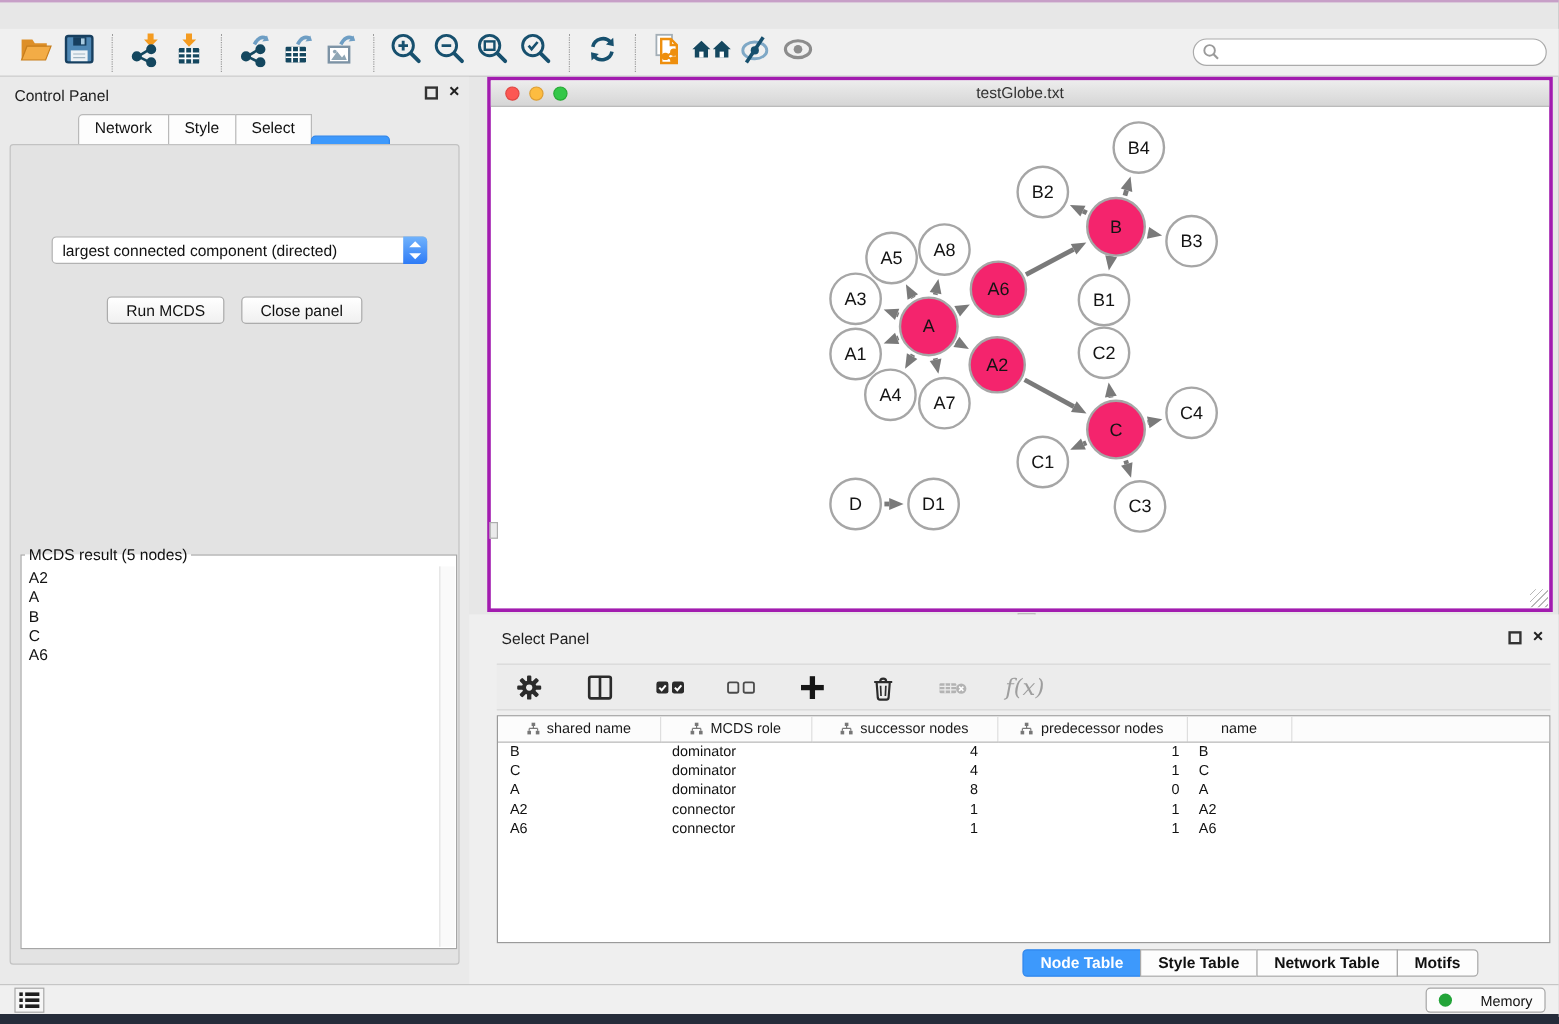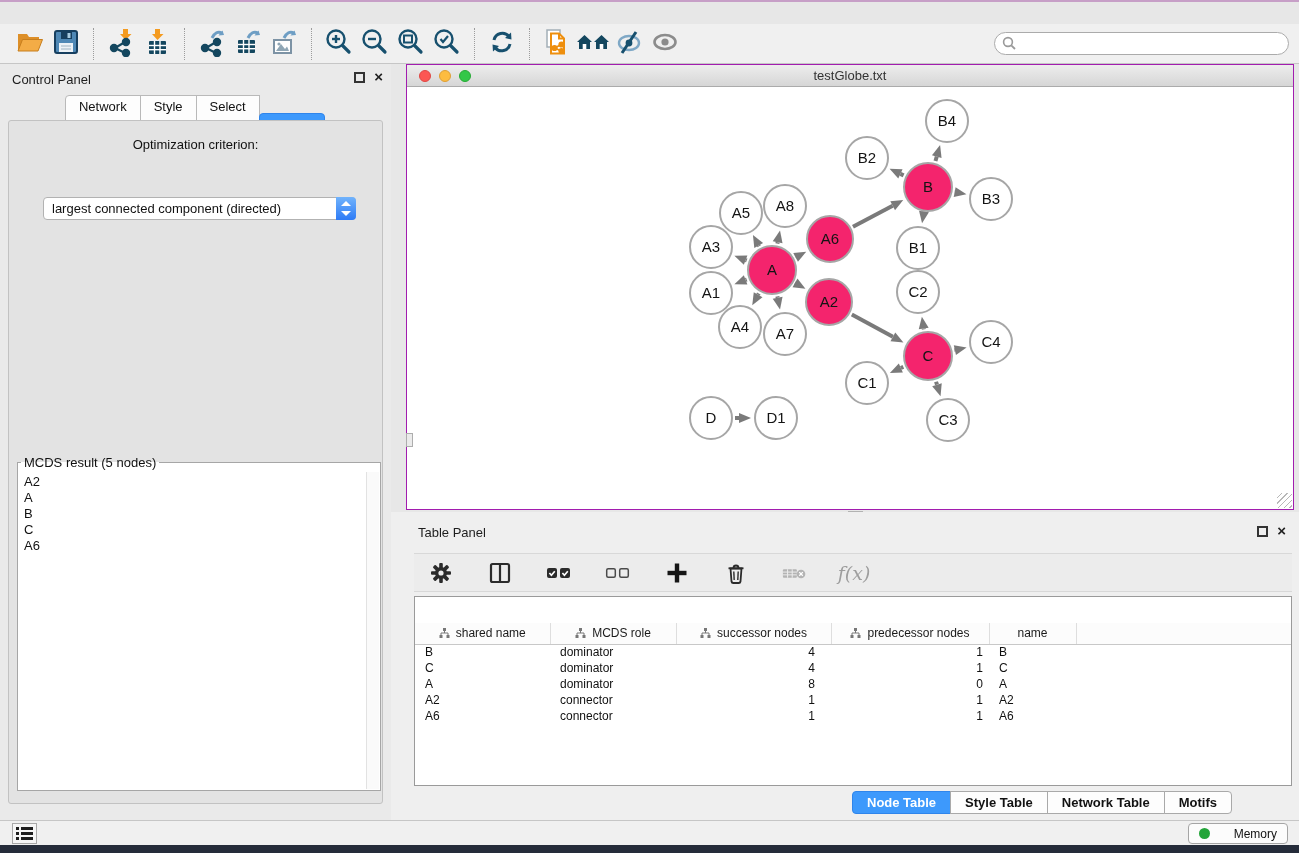--- a/index.html
+++ b/index.html
@@ -62,21 +62,21 @@
                 border: 1px solid #A6A6A6; background: #fff; }
   .result-box legend { font-size: 13px; color: #111; margin-left: 3px; padding: 0 3px; background: transparent; }
   .result-list { position: absolute; left: 1px; top: 2px; right: 14px; bottom: 1px; background: #fff;
                  font-size: 13px; color: #111; padding: 2px 0 0 5px; }
   .result-list div { line-height: 16px; }
   .scroll-track { position: absolute; right: 1px; top: 2px; bottom: 1px; width: 13px;
                   background: #FAFAFA; border-left: 1px solid #E2E2E2; }
 
   
   .net-window { position: absolute; left: 406px; top: 64px; width: 888px; height: 446px;
-                background: #fff; border: 1px solid #a21caf; }
+                background: #fff; border: 3px solid #a21caf; }
   .net-titlebar { position: absolute; top: 0; left: 0; right: 0; height: 22px;
                   background: linear-gradient(#EDEDED, #D6D6D6); border-bottom: 1px solid #ABABAB; }
   .net-titlebar .title { width: 100%; text-align: center; font-size: 13px; color: #333; line-height: 21px; }
   .net-titlebar .lights { left: 12px; top: 5px; }
   #graph-svg { position: absolute; left: 0; top: 22px; }
   .grip { position: absolute; right: 1px; bottom: 1px; width: 15px; height: 15px;
           background: repeating-linear-gradient(135deg, transparent 0 3px, #B8B8B8 3px 4px); }
   .edge-thumb { position: absolute; left: -1px; top: 368px; width: 7px; height: 14px;
                 background: #EBEBEB; border: 1px solid #ADADAD; }
   .gap-tick { position: absolute; left: 848px; top: 511px; width: 15px; height: 6px;
@@ -87,21 +87,21 @@
   .tp-title { position: absolute; left: 27px; top: 13px; font-size: 13px; color: #1E1E1E; }
   .table-panel .float-btn { right: 31px; top: 14px; }
   .table-panel .close-btn { right: 13px; top: 10px; }
   .tp-toolbar { position: absolute; left: 23px; top: 41px; width: 878px; height: 39px;
                 background: #ECECEC; border-top: 1px solid #D8D8D8; border-bottom: 1px solid #D8D8D8;
                 display: flex; align-items: center; gap: 33px; padding-left: 14px; }
   .tp-btn { display: flex; align-items: center; justify-content: center; width: 26px; height: 26px; }
   .fx-label { font-family: "DejaVu Serif", serif; font-style: italic; color: #9E9E9E; font-size: 19px; }
   .node-table-wrap { position: absolute; left: 23px; top: 84px; width: 878px; height: 190px;
                      background: #fff; border: 1px solid #9A9A9A; overflow: hidden; }
-  table.nodes { border-collapse: collapse; table-layout: fixed; width: 878px; font-size: 12px; margin-top: 26px; }
+  table.nodes { border-collapse: collapse; table-layout: fixed; width: 878px; font-size: 12px; }
   table.nodes th { height: 21px; font-weight: normal; background: #FCFCFC; color: #1A1A1A;
                    border-bottom: 1px solid #C8C8C8; border-right: 1px solid #DEDEDE; }
   table.nodes th .th-inner { display: flex; align-items: center; justify-content: center; gap: 6px; }
   table.nodes th.no-border { border-right: none; }
   table.nodes td { height: 16px; padding: 0; white-space: nowrap; color: #111; }
   .ttabs { position: absolute; left: 462px; top: 279px; display: flex; }
   .ttab { background: #FDFDFD; border: 1px solid #A9A9A9; margin-left: -1px; padding: 3px 14px;
           font-size: 13px; color: #111; font-weight: bold; }
   .ttab:first-child { border-radius: 4px 0 0 4px; }
   .ttab:last-child { border-radius: 0 4px 4px 0; }
@@ -333,27 +333,30 @@
       <span class="float-btn"></span>
       <span class="close-btn">×</span>
     </div>
     <div class="ctabs" id="control-tabs">
         <div class="ctab">Network</div>
         <div class="ctab">Style</div>
         <div class="ctab">Select</div>
         <div class="ctab active">MCDS</div>
       </div>
     <div class="cp-body">
-      <div class="opt-label">Optimization criterion:</div>
       <div class="dropdown">
         <span class="dd-text">largest connected component (directed)</span>
         <span class="dd-stepper">
             <span class="up"></span>
             <span class="down"></span>
           </span>
+      </div>
+      <div class="btn-row">
+        <button class="btn">Run MCDS</button>
+        <button class="btn">Close panel</button>
       </div>
       <fieldset class="result-box">
         <legend>MCDS result (5 nodes)</legend>
         <div class="result-list" id="result-list">
             <div>A2</div>
             <div>A</div>
             <div>B</div>
             <div>C</div>
             <div>A6</div>
           </div>
@@ -532,21 +535,21 @@
           <circle cx="541" cy="333" r="21" fill="#FFFFFF" stroke="#A6A6A6" stroke-width="2"></circle>
           <text x="541" y="338" text-anchor="middle" font-size="15" font-family="&quot;Liberation Sans&quot;, sans-serif" fill="#141414">C3</text>
         </g>
       </svg>
     <div class="edge-thumb"></div>
     <div class="grip"></div>
   </div>
   <div class="gap-tick"></div>
 
   <div class="table-panel">
-    <span class="tp-title">Table Panel</span>
+    <span class="tp-title">Select Panel</span>
     <span class="float-btn"></span>
     <span class="close-btn">×</span>
     <div class="tp-toolbar">
       <span class="tp-btn">
         <svg width="24" height="24" viewBox="0 0 24 24">
             <g fill="#2B2B2B">
               <rect x="10.2" y="2" width="3.6" height="20" rx="1"></rect>
               <rect x="10.2" y="2" width="3.6" height="20" rx="1" transform="rotate(45 12 12)"></rect>
               <rect x="10.2" y="2" width="3.6" height="20" rx="1" transform="rotate(90 12 12)"></rect>
               <rect x="10.2" y="2" width="3.6" height="20" rx="1" transform="rotate(135 12 12)"></rect>

